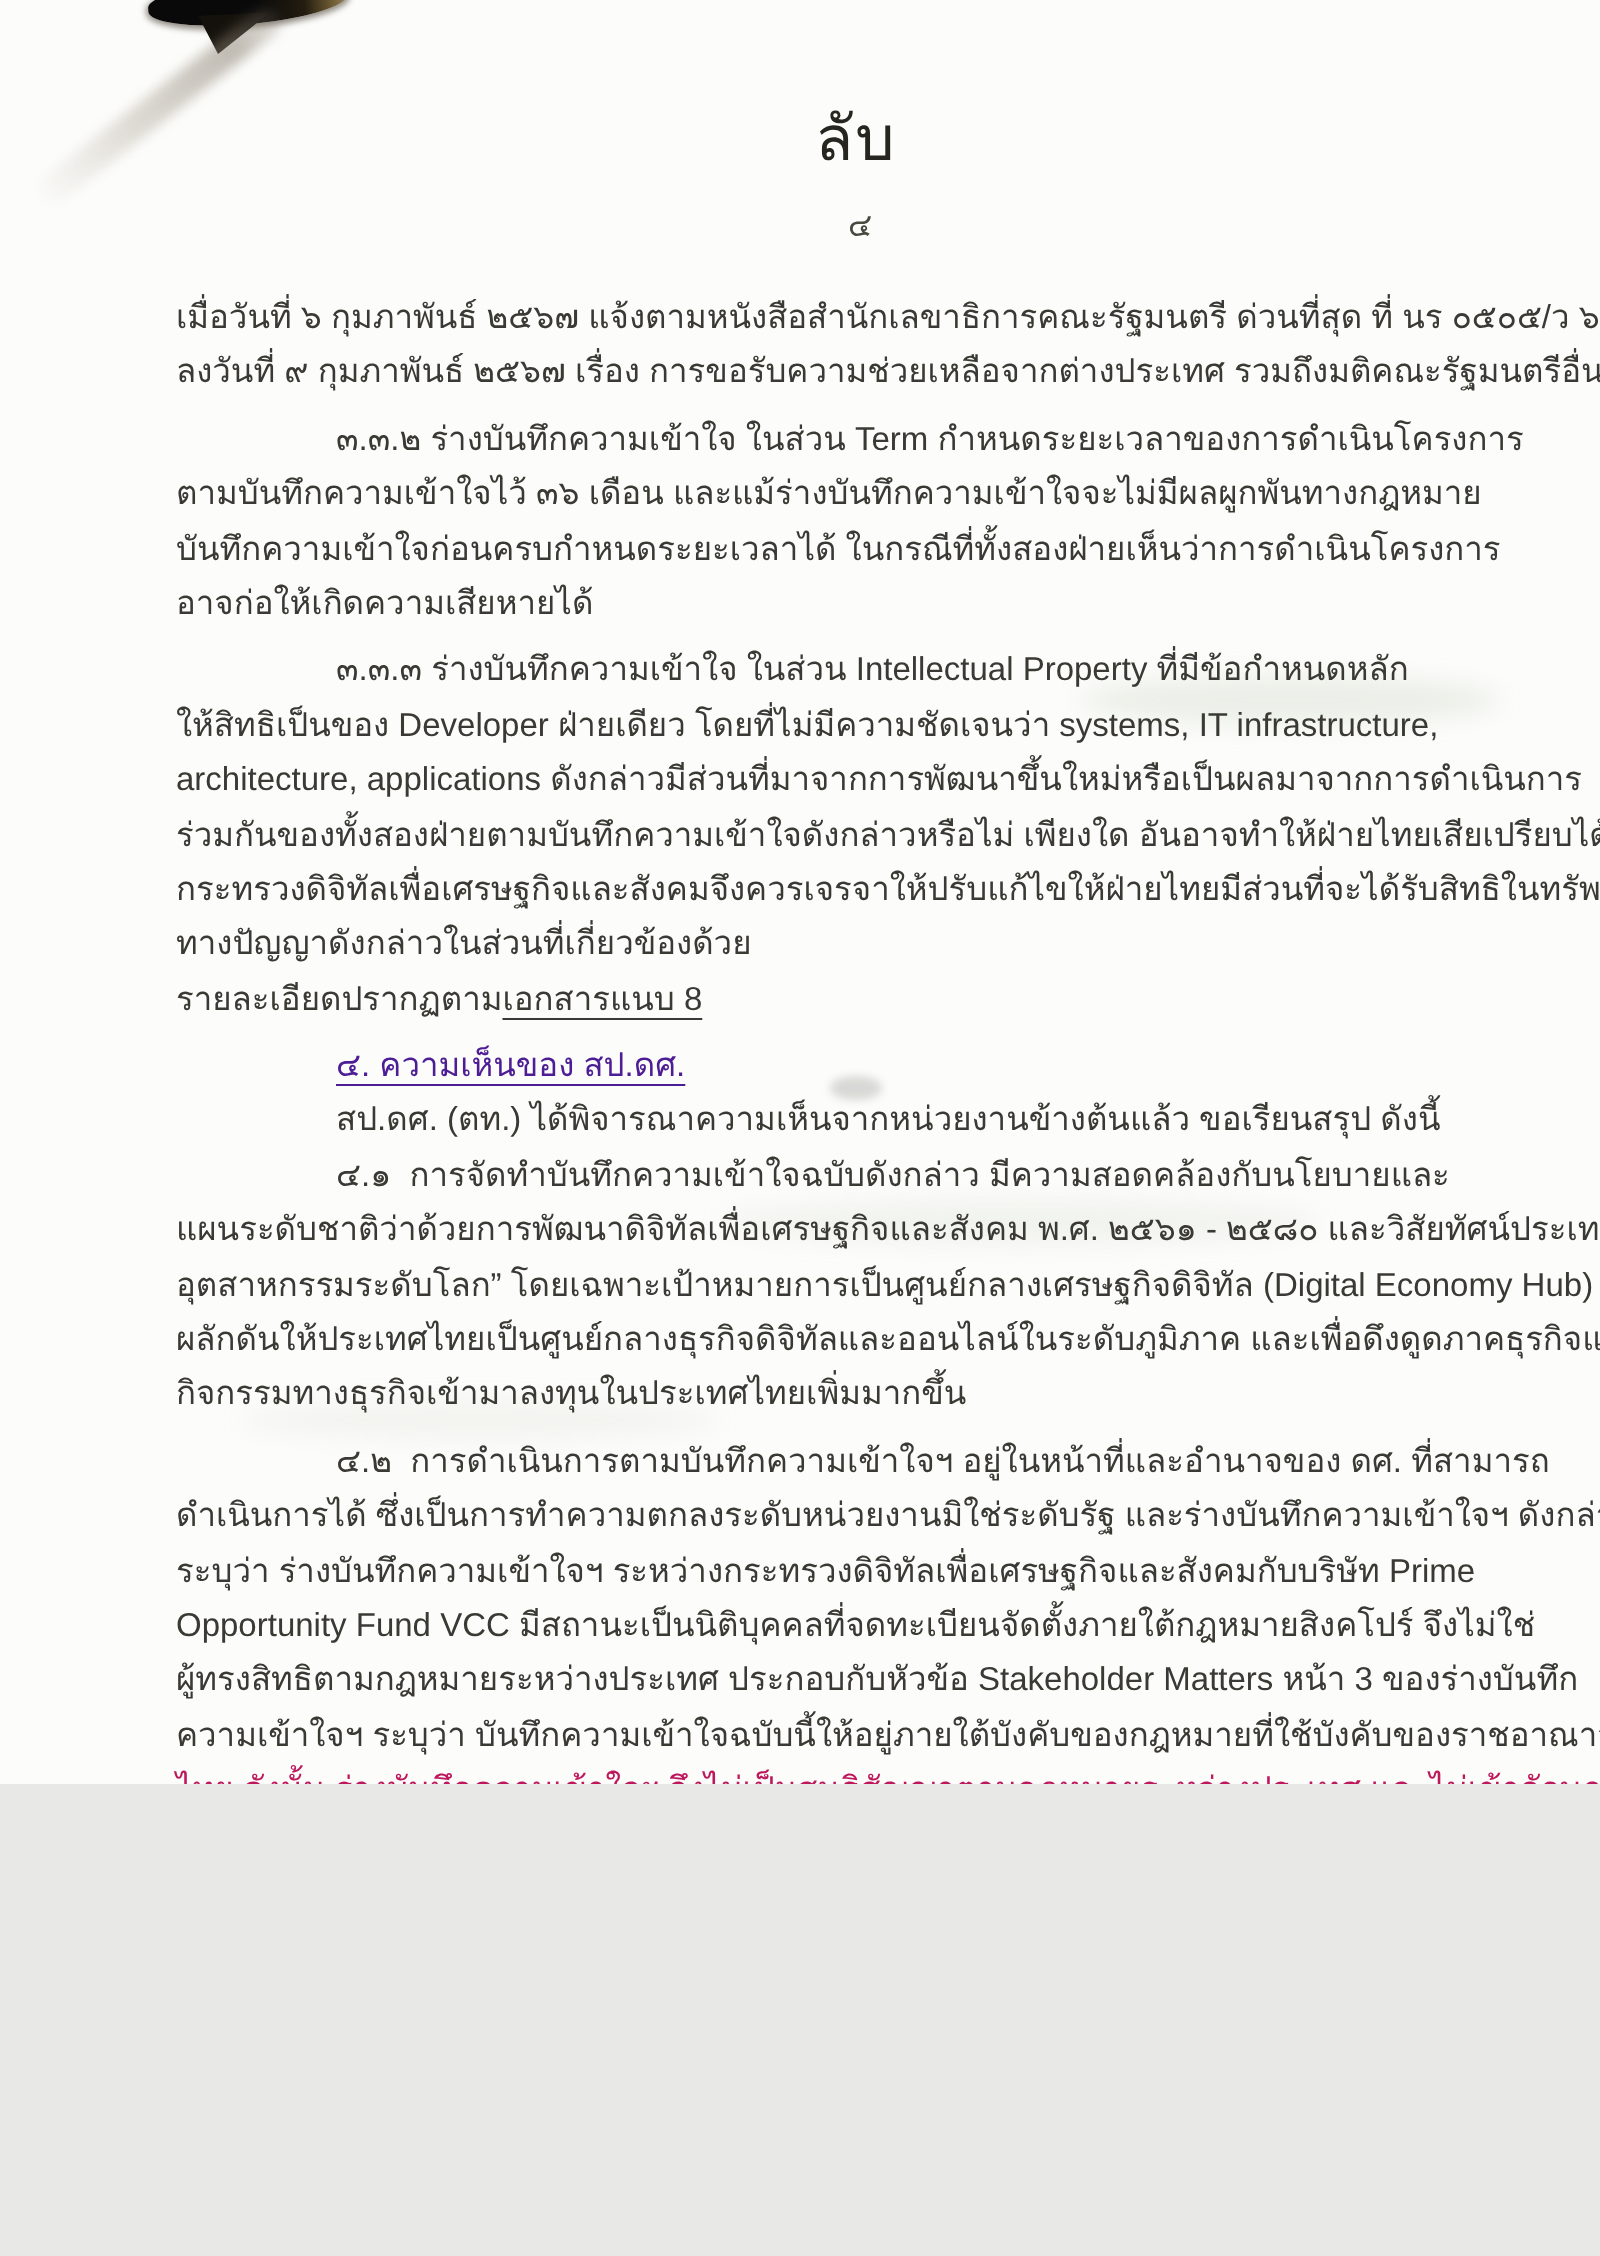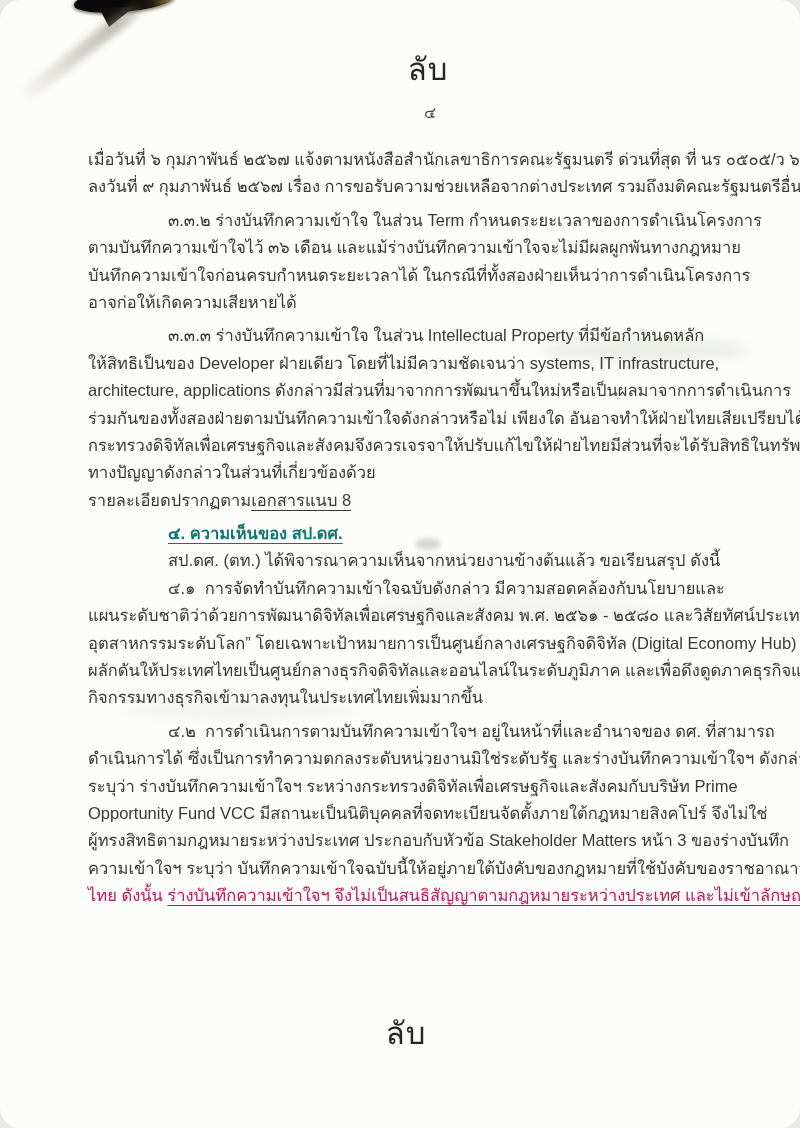--- a/index.html
+++ b/index.html
@@ -2,26 +2,25 @@
 <html><head>
 <meta charset="utf-8">
 <style>
   html,body { margin:0; padding:0; }
   body {
     font-family: "Liberation Sans", "DejaVu Sans", sans-serif;
     background:#e8e8e6;
   }
   .page {
     position:relative;
-    width:800px; height:1128px;
+    width:800px; height:892px;
     margin:0 auto;
     background:#fcfcfa;
     overflow:hidden;
     color:#3a3933;
-    border-radius:20px;
   }
 
   
   .classification {
     position:absolute; left:0; width:800px;
     text-align:center;
     font-size:31px; letter-spacing:1px;
     color:#26251f;
   }
   .classification.top { top:44px; transform:translateX(28px); }
@@ -40,21 +39,21 @@
   .line {
     white-space:pre;
     font-size:16.5px;
     line-height:27.4px;
     height:27.4px;
     color:#3a3933;
   }
   .line.para { margin-top:6px; }
   .line.ind  { padding-left:80px; }
   .line span.u { text-decoration:underline; text-underline-offset:4px; text-decoration-thickness:1.3px; }
-  .line span.b { font-weight:bold; color:#0f766e; }
+  .line span.b { font-weight:normal; color:#4c1d95; }
   .line span.g { color:#be185d; }
 
   
   .artifact-blob {
     position:absolute; left:74px; top:-9px; width:100px; height:21px;
     background:linear-gradient(90deg,#090909 55%,#241c10 78%,#6e5c33 92%,#93825d);
     border-radius:50% 45% 60% 50%;
     transform:rotate(-4deg);
     box-shadow:0 1px 3px 1px rgba(50,40,25,.55);
   }

